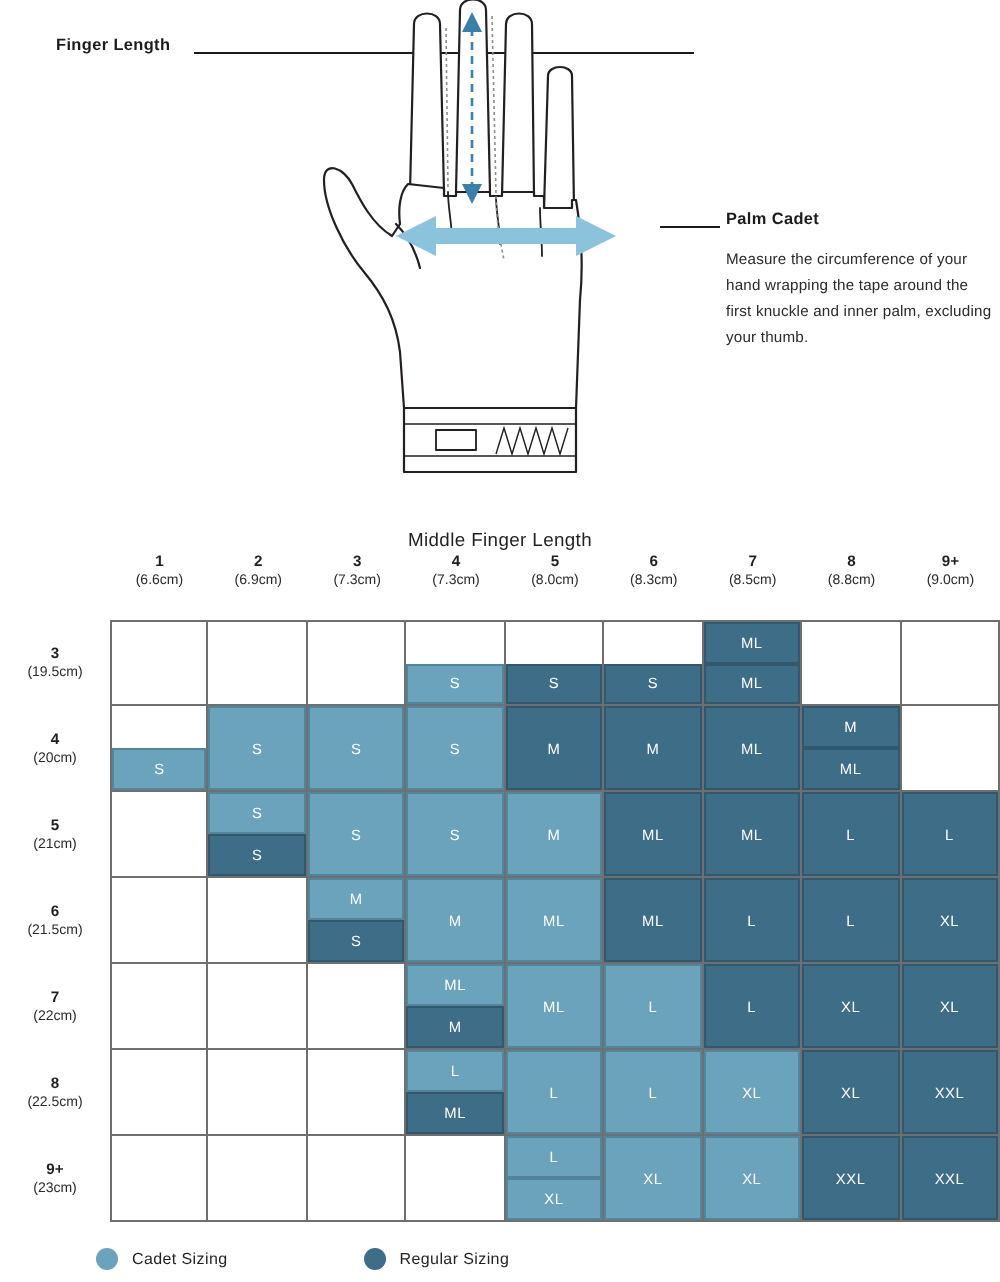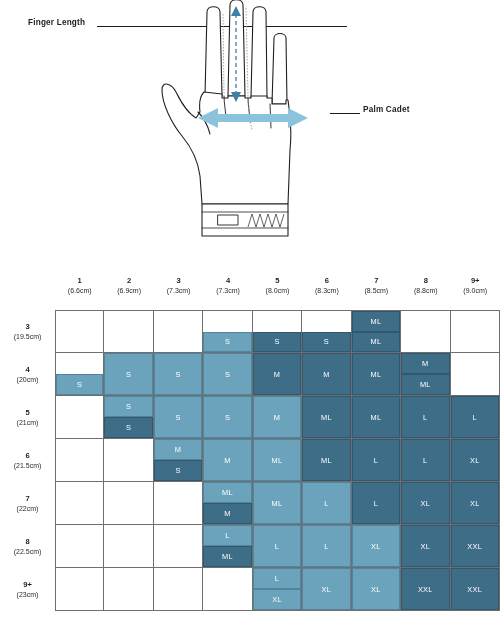--- a/index.html
+++ b/index.html
@@ -104,20 +104,21 @@
 
   <div class="leader" id="finger-leader"></div>
   <div class="leader" id="palm-leader"></div>
 
   <div id="finger-callout">
     <div class="callout-title">Finger Length</div>
   </div>
 
   <div id="palm-callout">
     <div class="callout-title">Palm Cadet</div>
+    <div class="callout-body">Measure the circumference of your hand wrapping the tape around the first knuckle and inner palm, excluding your thumb.</div>
   </div>
 
   <svg id="glove-svg" width="200" height="258" viewBox="0 0 200 258">
     <g fill="#ffffff" stroke="#231f20" stroke-width="1.1" stroke-linejoin="round" stroke-linecap="round">
 
       <path d="M47 12 C47 5 60 5 60 12 L62 96 L45 96 Z"></path>
 
       <path d="M70 5 C70 -2 83 -2 83 5 L85 96 L68 96 Z"></path>
 
       <path d="M93 12 C93 5 106 5 106 12 L107 98 L91 98 Z"></path>
@@ -165,20 +166,21 @@
     <polygon points="76,102 71,92 81,92" fill="#3c7fa8"></polygon>
 
     <g fill="#8cc3dc">
       <polygon points="38,118 58,108 58,114 128,114 128,108 148,118 128,128 128,122 58,122 58,128"></polygon>
     </g>
   </svg>
 </div>
 
 <div id="chart">
 
+  <div id="chart-title">Middle Finger Length</div>
 
   <div id="col-headers">
       <div class="col-head">
         <span class="num">1</span>
         <span class="cm">(6.6cm)</span>
       </div>
       <div class="col-head">
         <span class="num">2</span>
         <span class="cm">(6.9cm)</span>
       </div>
@@ -398,13 +400,23 @@
         </div>
         <div class="cell">
           <div class="full reg">XXL</div>
         </div>
         <div class="cell">
           <div class="full reg">XXL</div>
         </div>
       </div>
   </div>
 
+  <div id="legend">
+      <div class="legend-item">
+        <span class="swatch cadet"></span>
+        <span class="legend-label">Cadet Sizing</span>
+      </div>
+      <div class="legend-item">
+        <span class="swatch reg"></span>
+        <span class="legend-label">Regular Sizing</span>
+      </div>
+    </div>
 </div>
 
 </body></html>

